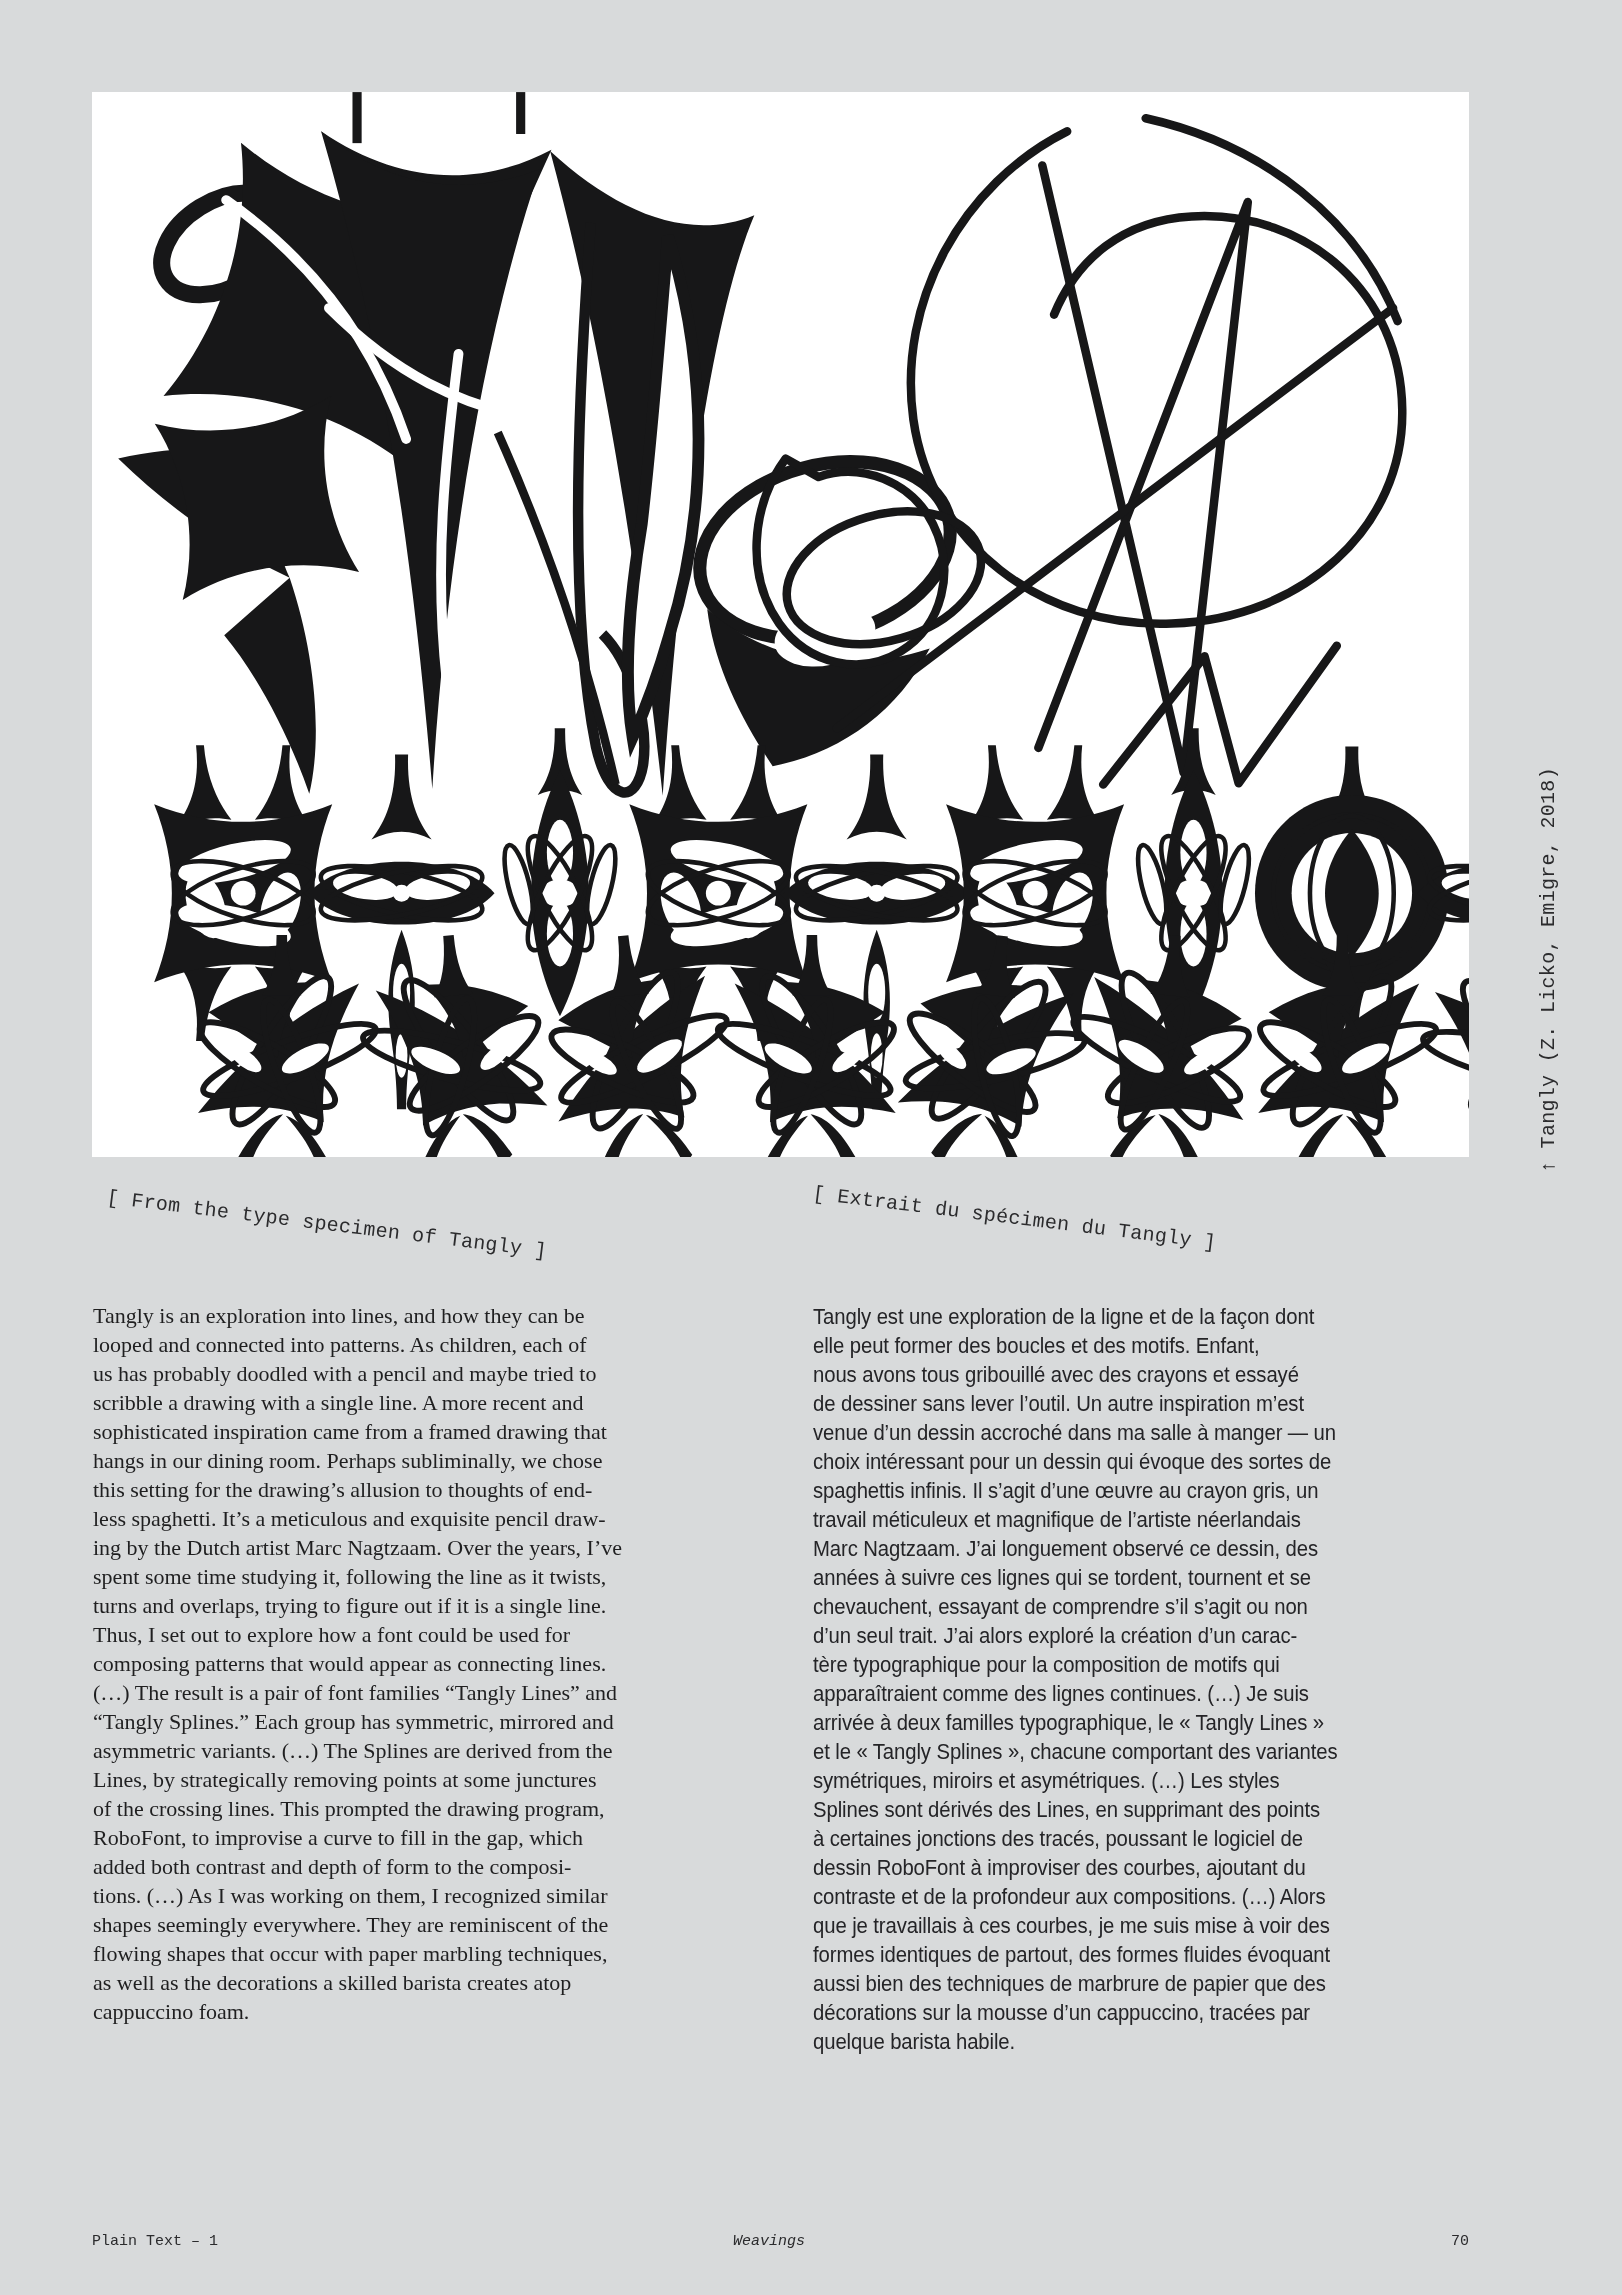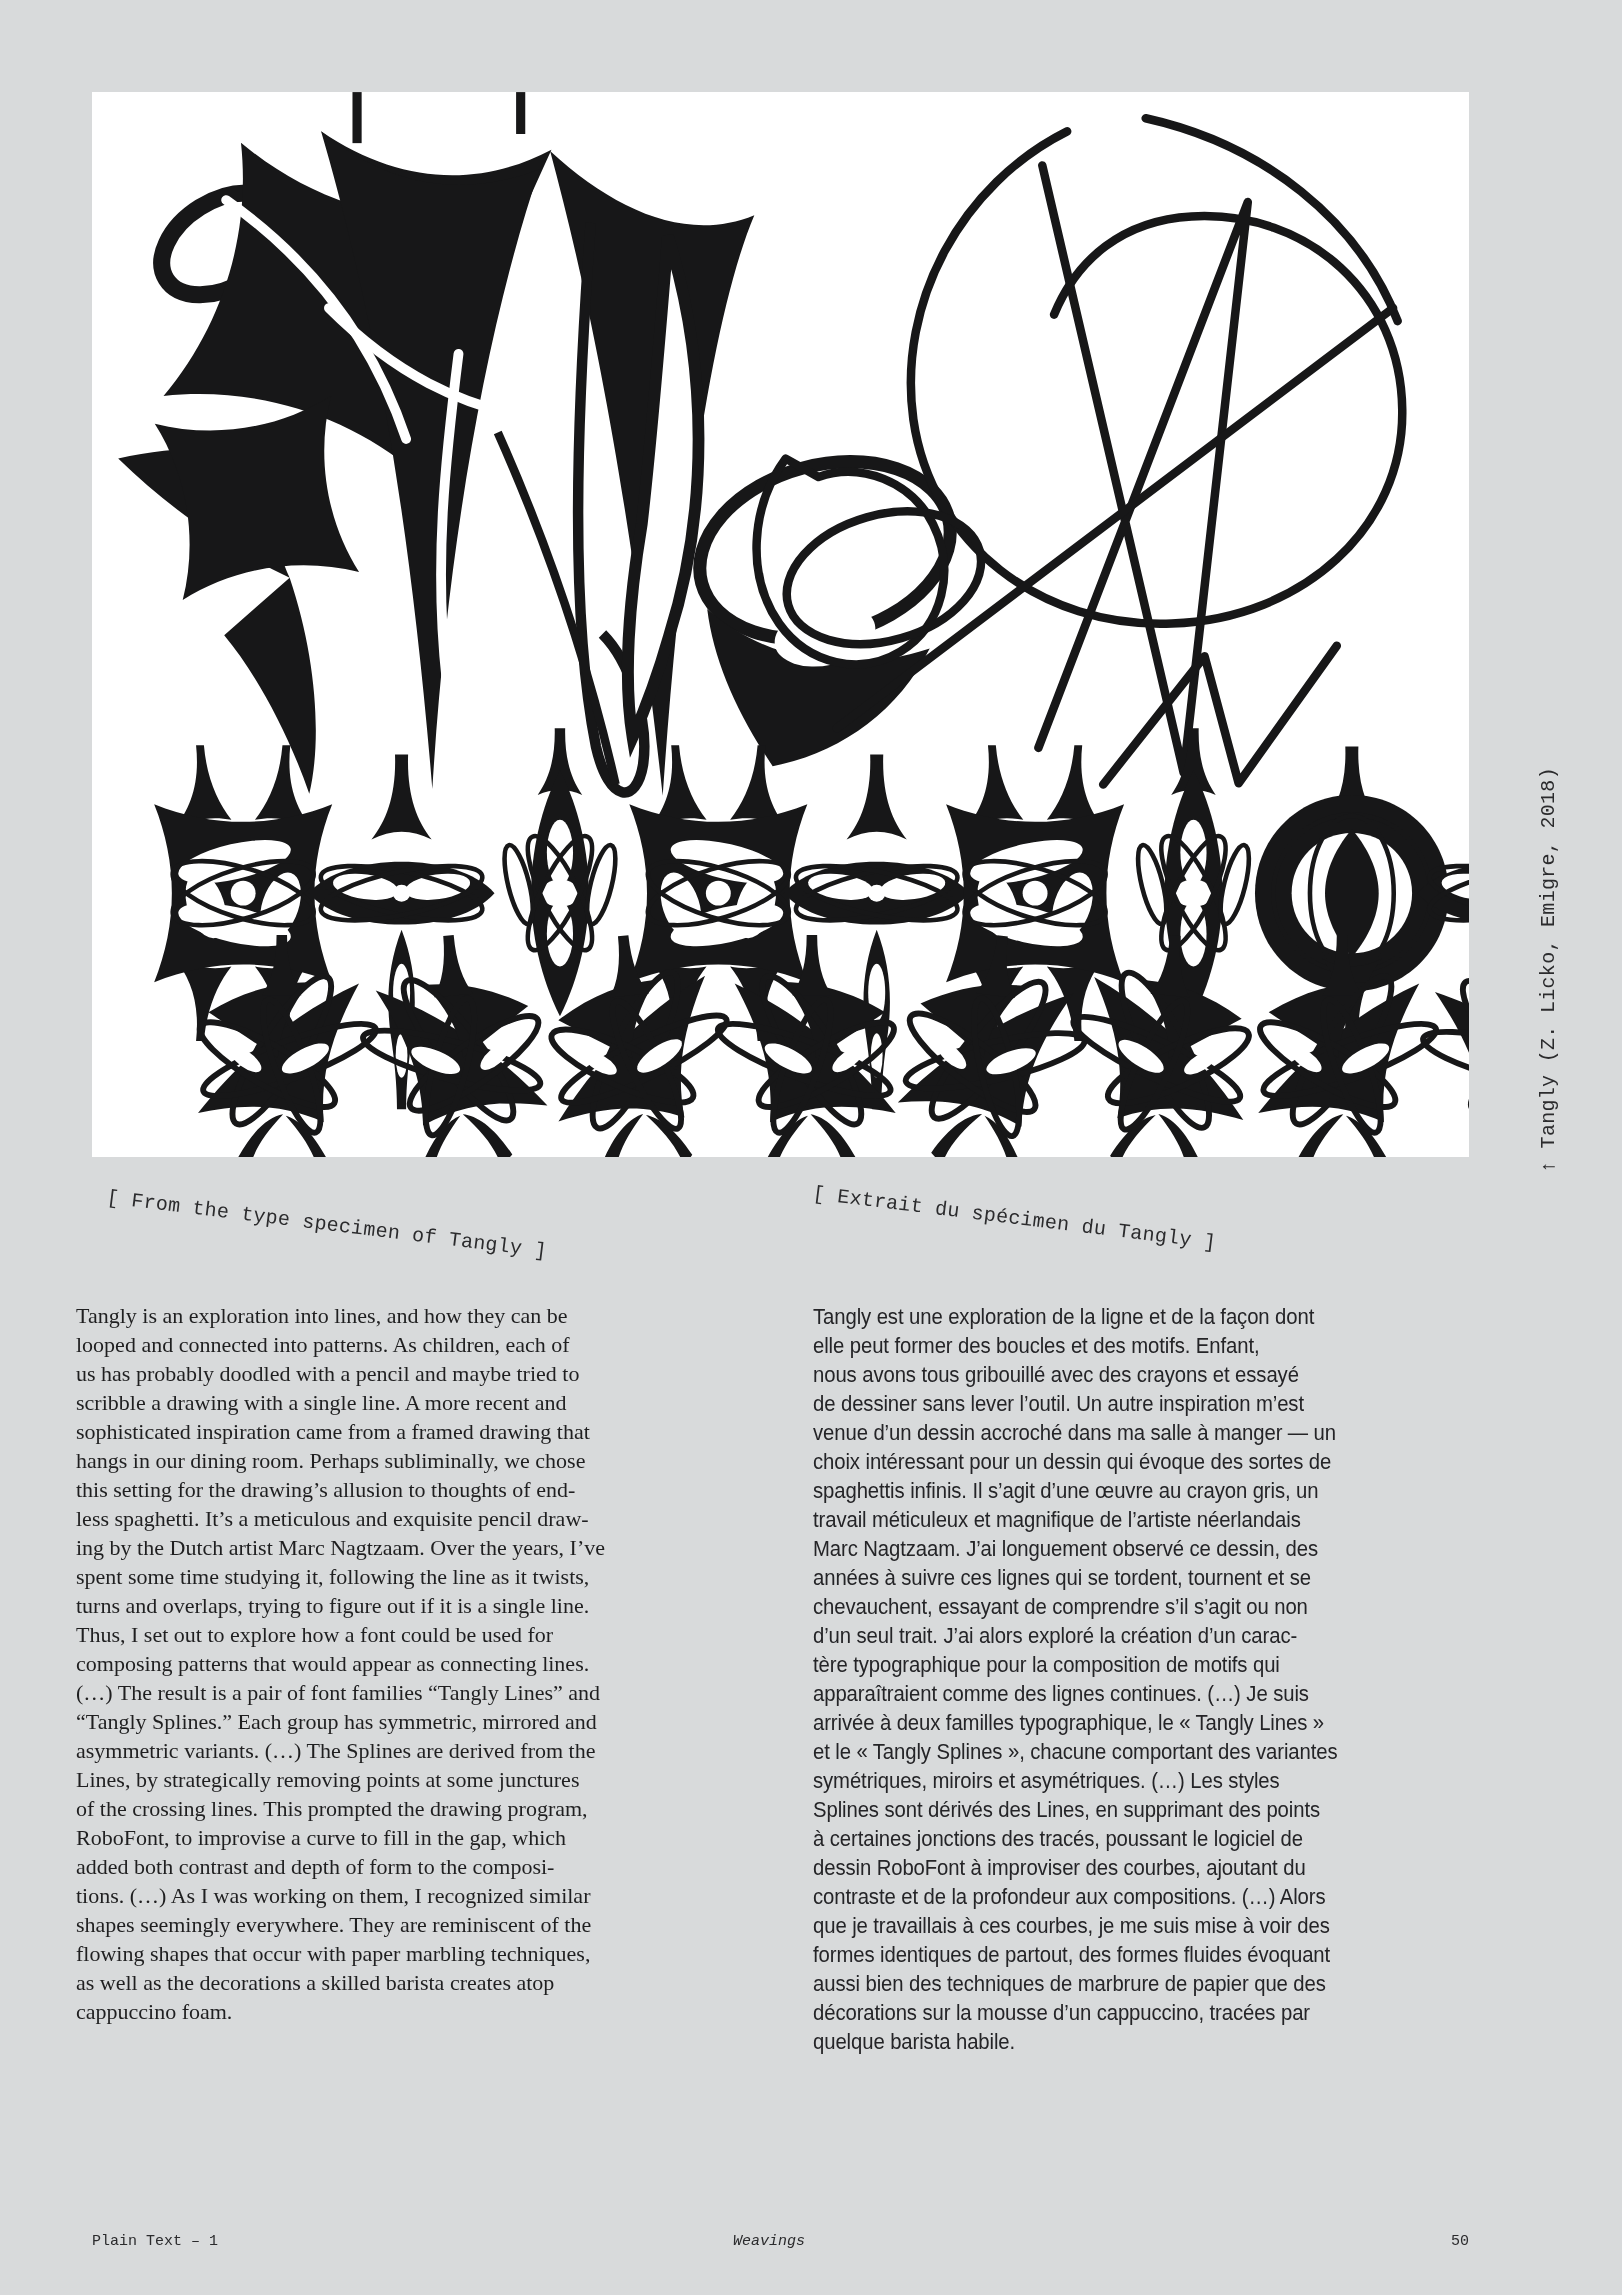--- a/index.html
+++ b/index.html
@@ -33,21 +33,21 @@
   .caption-fr{left:813px;top:1182px;}
   .vcredit{
     position:absolute;left:1537px;top:1173px;
     font-family:"Liberation Mono","DejaVu Sans Mono",monospace;
     font-size:20px;color:var(--caption);white-space:pre;letter-spacing:0.3px;
     transform-origin:0 0;transform:rotate(-90deg);
   }
   
   .textcol{position:absolute;white-space:pre;}
   .col-en{
-    left:76px;top:1301px;width:648px;
+    left:93px;top:1301px;width:648px;
     font-family:"Liberation Serif","DejaVu Serif",serif;
     font-size:22px;line-height:29px;color:var(--text-serif);
   }
   .col-fr{
     left:813px;top:1302px;width:759px;
     font-family:"Liberation Sans","DejaVu Sans",sans-serif;
     font-size:21.6px;line-height:29px;color:var(--text-sans);
     transform:scaleX(.94);transform-origin:0 0;letter-spacing:-0.1px;
   }
   
@@ -242,16 +242,16 @@
 dessin RoboFont à improviser des courbes, ajoutant du
 contraste et de la profondeur aux compositions. (…) Alors
 que je travaillais à ces courbes, je me suis mise à voir des
 formes identiques de partout, des formes fluides évoquant
 aussi bien des techniques de marbrure de papier que des
 décorations sur la mousse d’un cappuccino, tracées par
 quelque barista habile.</div>
 
   <div class="footer-item footer-left">Plain Text – 1</div>
   <div class="footer-item footer-center">Weavings</div>
-  <div class="footer-item footer-right">50</div>
+  <div class="footer-item footer-right">70</div>
 
 </div>
 
 
 </body></html>

